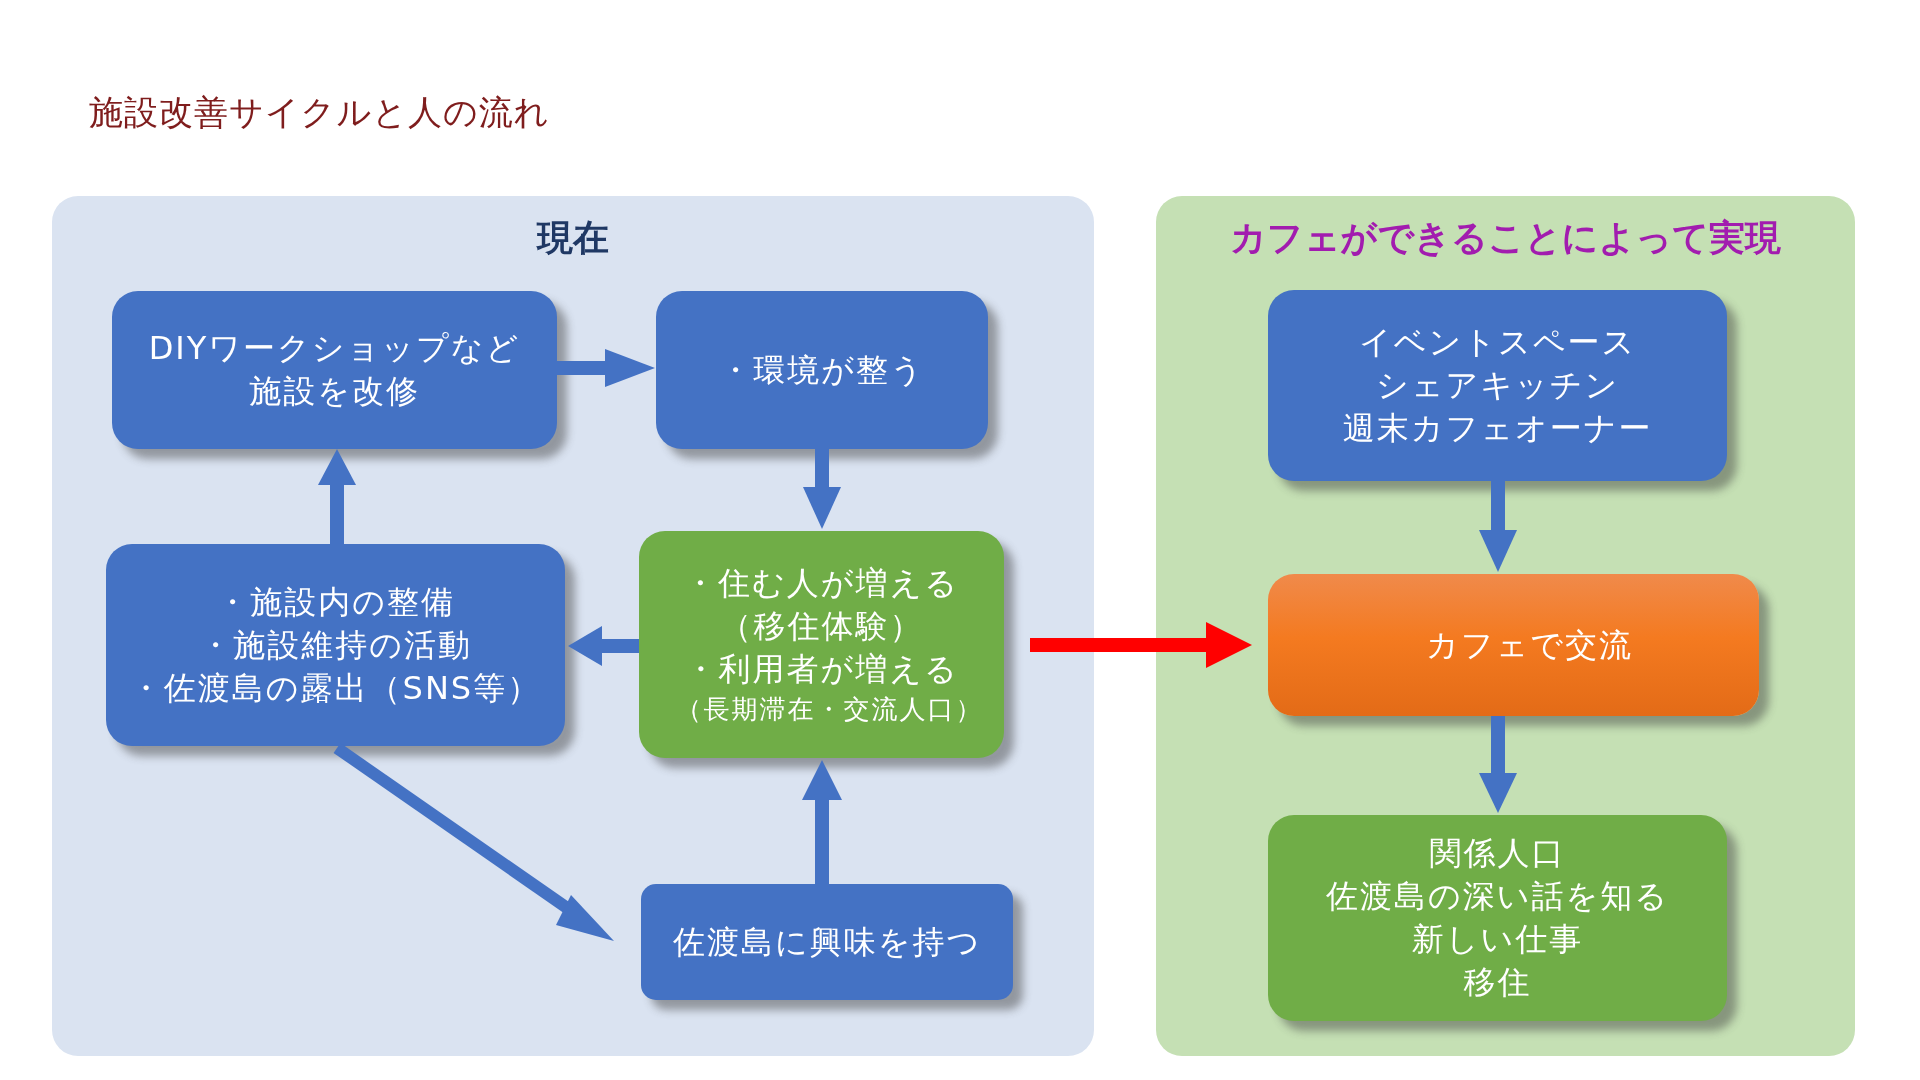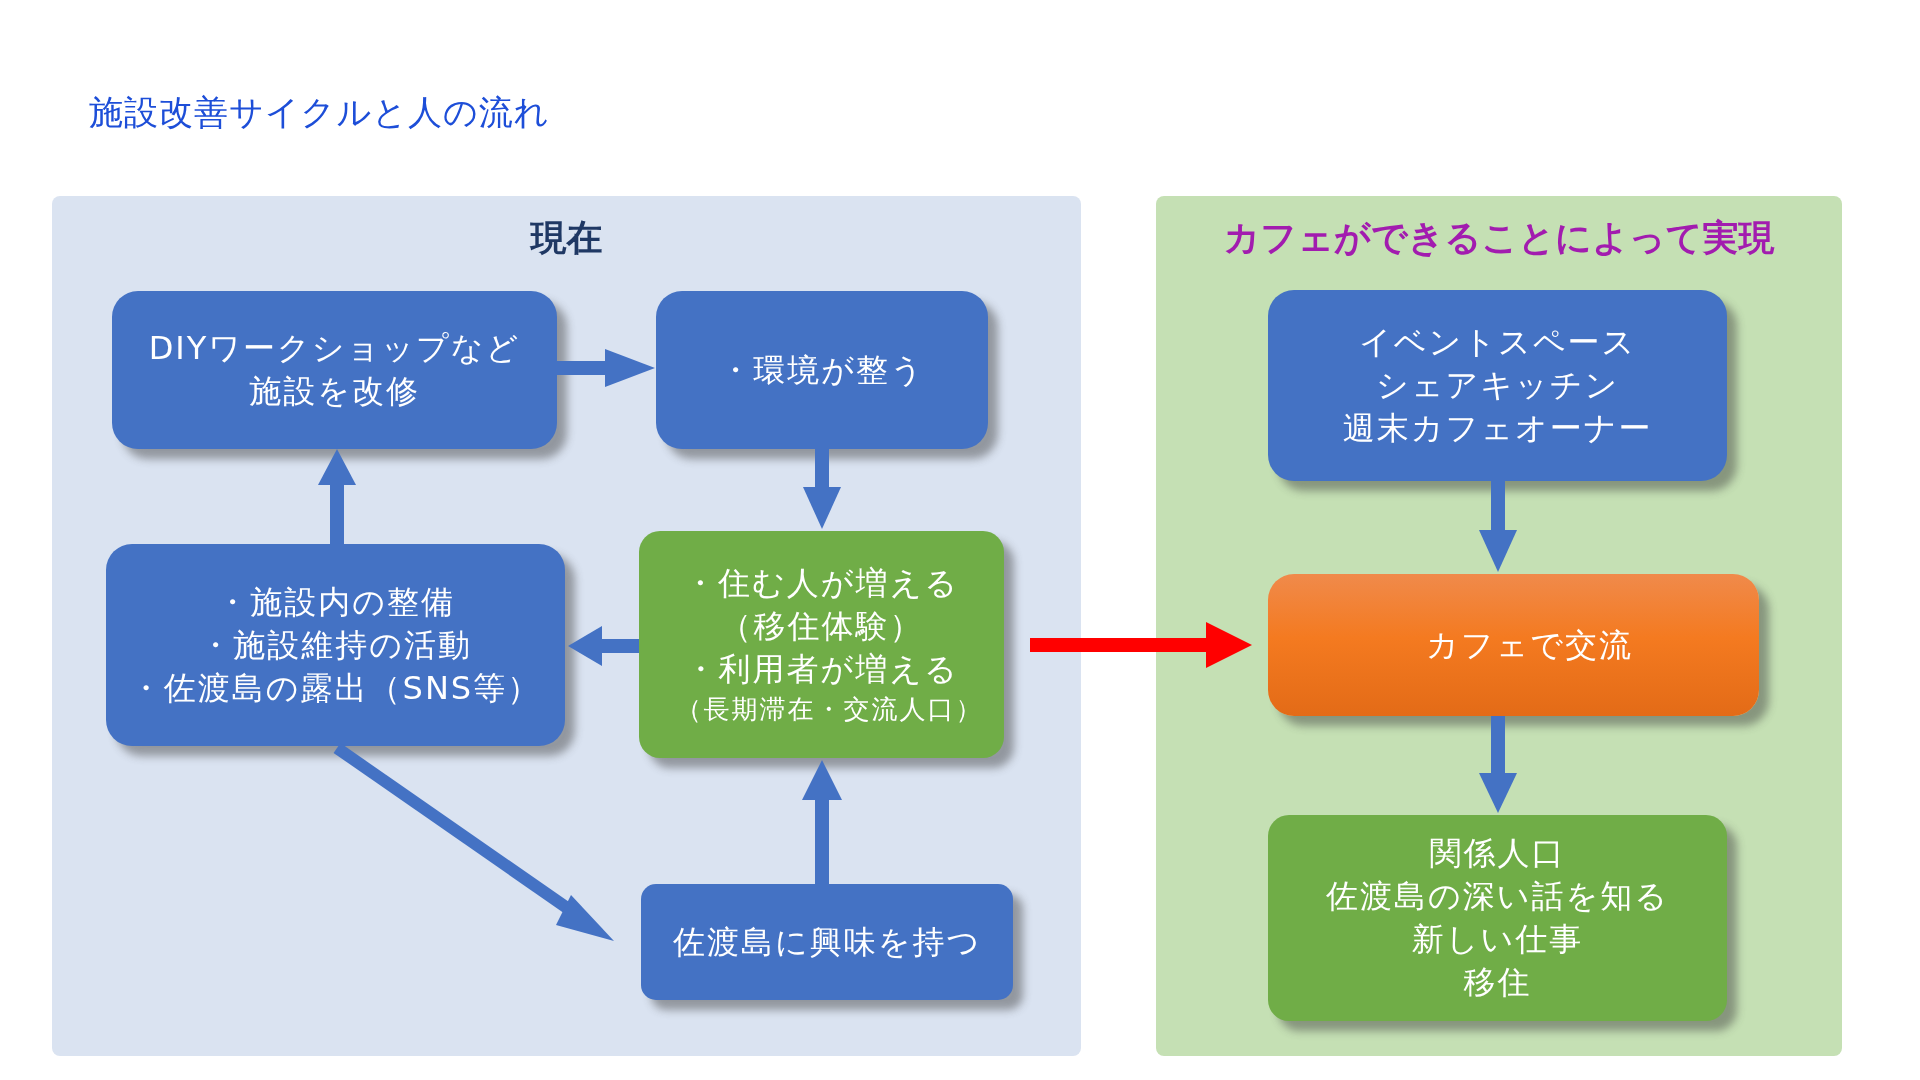--- a/index.html
+++ b/index.html
@@ -1,29 +1,29 @@
 <!DOCTYPE html>
 <html><head>
 <meta charset="utf-8">
 <style>
   html, body { margin:0; padding:0; background:#ffffff; }
   body { width:1920px; height:1080px; position:relative; overflow:hidden;
          font-family:"DejaVu Sans", "Liberation Sans", sans-serif; }
-  .title { position:absolute; left:89px; top:90px; font-size:34px; color:#1d4ed8; font-weight:300; letter-spacing:1px; }
-  .panel { position:absolute; border-radius:8px; }
+  .title { position:absolute; left:89px; top:90px; font-size:34px; color:#7f1d1d; font-weight:300; letter-spacing:1px; }
+  .panel { position:absolute; border-radius:26px;padding-left:13px; }
   .panel-left { left:52px; top:196px; width:1029px; height:860px; background:#dae3f1; }
   .panel-right { left:1156px; top:196px; width:686px; height:860px; background:#c5e0b4; }
   .panel-title { position:absolute; top:18px; left:0; right:0; text-align:center; font-size:36px; font-weight:bold; }
   .panel-left .panel-title { color:#1f3864; }
   .panel-right .panel-title { color:#a21caf; }
   .box { position:absolute; border-radius:26px; color:#ffffff; display:flex; flex-direction:column;
          align-items:center; justify-content:center; text-align:center; font-size:32px; line-height:43px;
          box-shadow: 10px 10px 8px rgba(60,60,60,0.45); letter-spacing:2px; }
   .blue { background:#4472c4; }
-  .green { background:#70ad47;border-radius:21px; }
+  .green { background:#70ad47; }
   .orange { background:linear-gradient(#f08a4b, #f47a20 45%, #e36b17);padding-left:32px; }
   .small { font-size:26px; line-height:36px;margin-left:16px; }
   svg.arrows { position:absolute; left:0; top:0; width:1920px; height:1080px; pointer-events:none; }
 </style>
 </head>
 <body>
 
 <div class="title">施設改善サイクルと人の流れ</div>
 
 <div class="panel panel-left">

